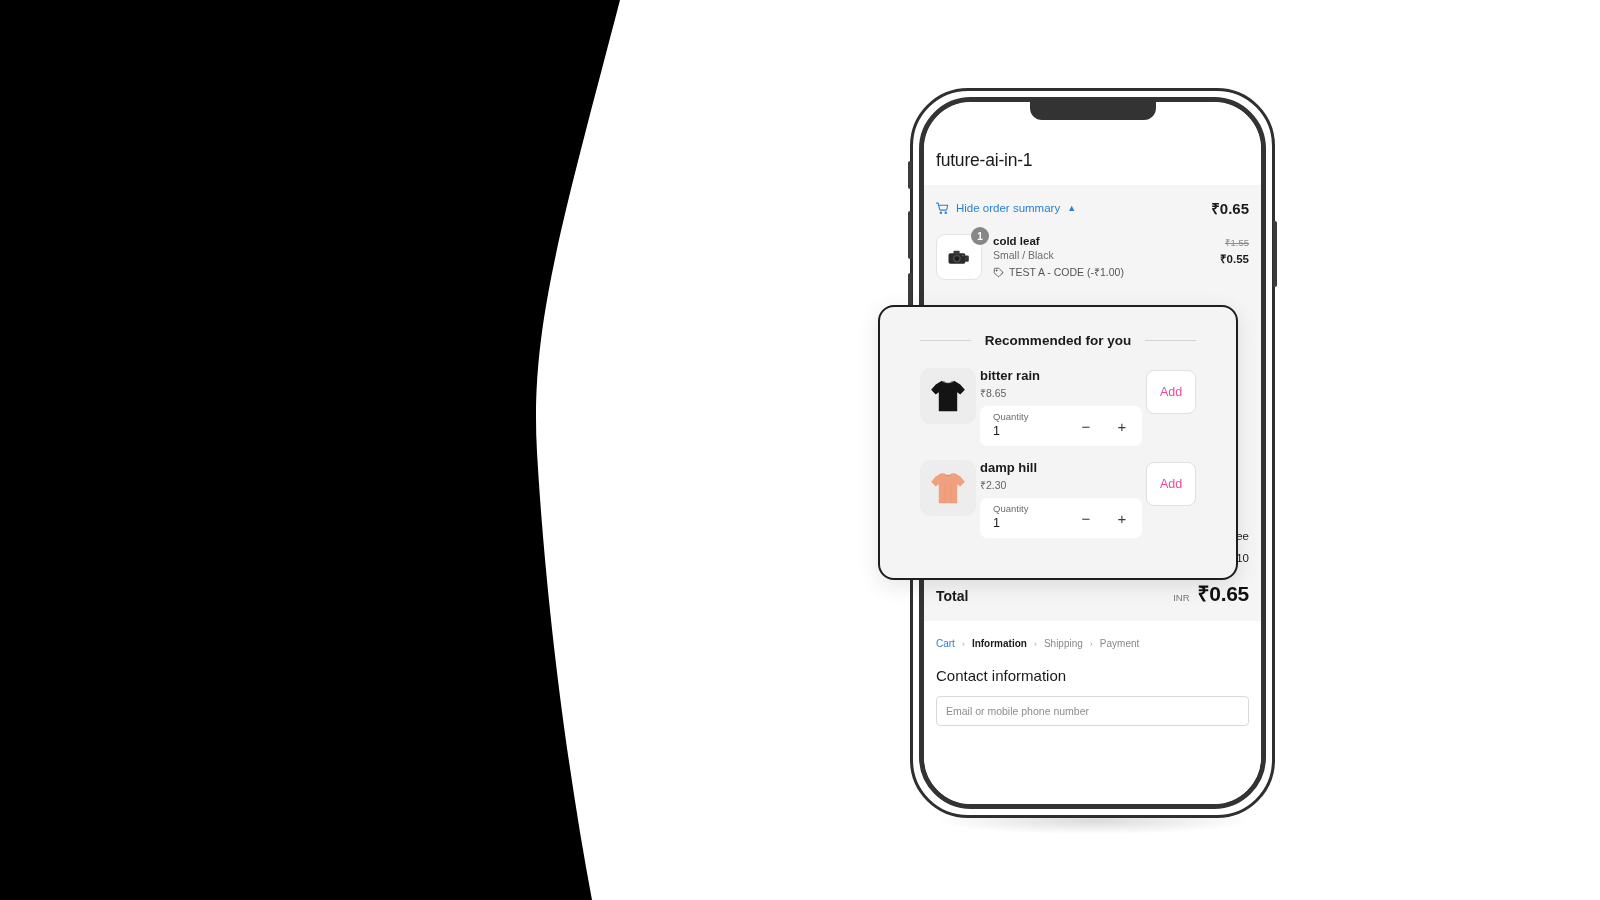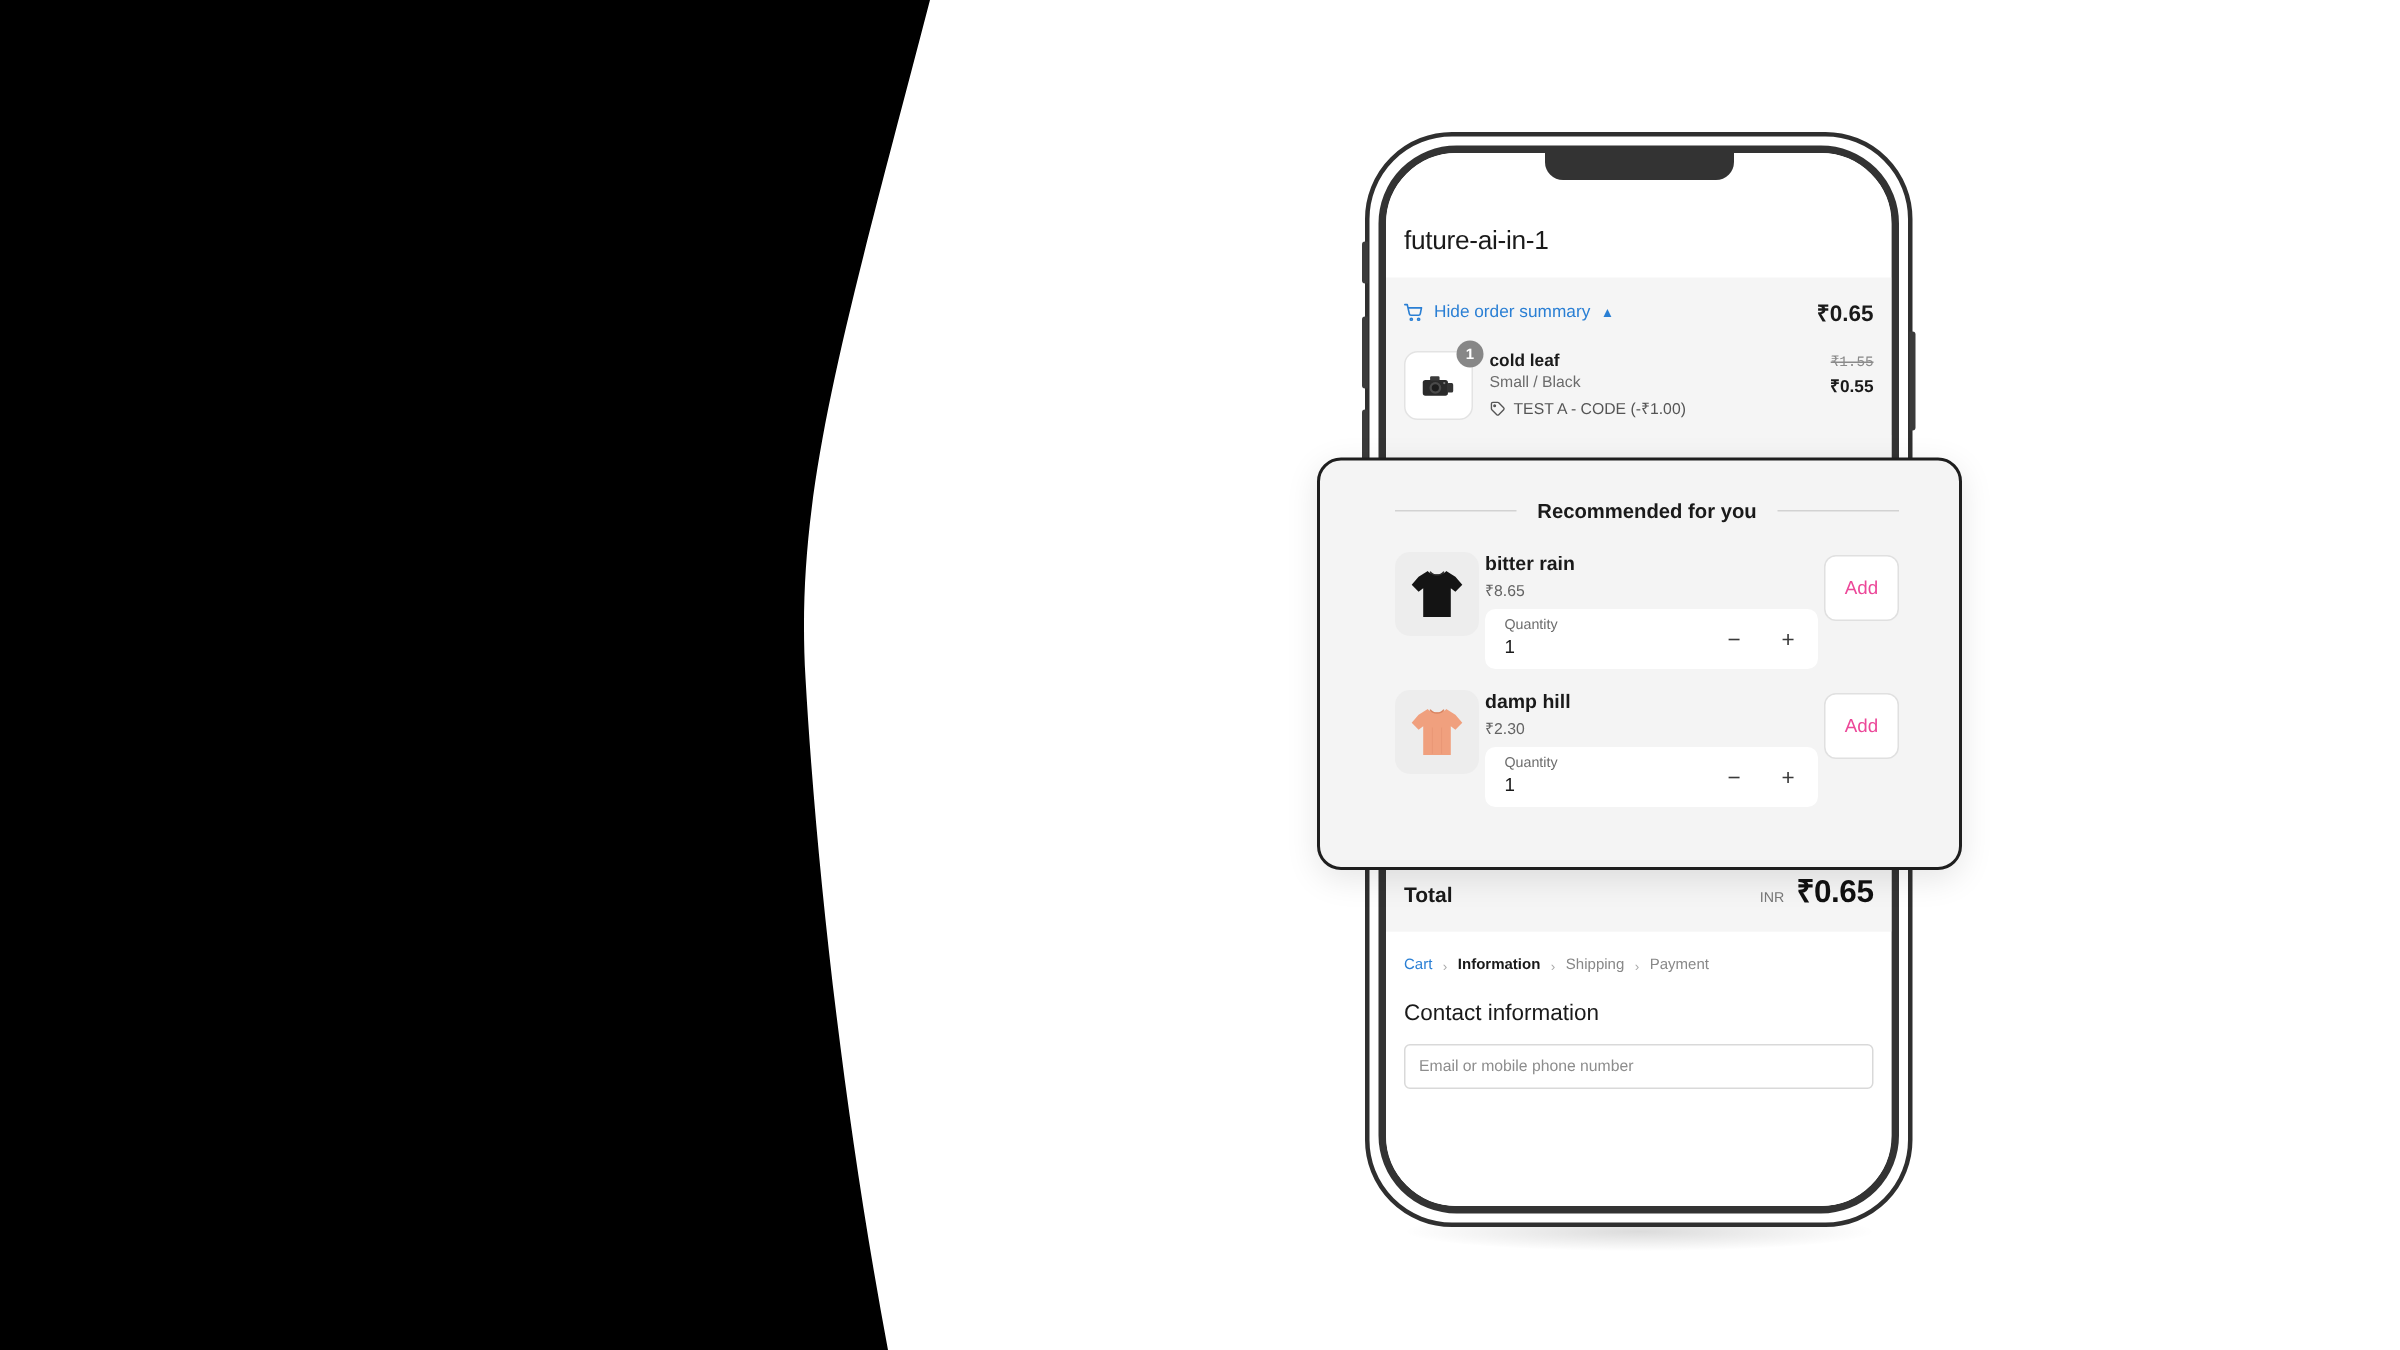--- a/index.html
+++ b/index.html
@@ -169,21 +169,21 @@
   }
   .li-info { flex: 1 1 auto; min-width: 0; padding-top: 1px; }
   .li-title { font-size: 11.5px; font-weight: 700; color: #1a1a1a; }
   .li-variant { font-size: 10.5px; color: #6b6b6b; margin-top: 2px; }
   .li-discount {
     font-size: 10.5px; color: #555; margin-top: 4px;
     display: flex; align-items: center; gap: 5px;
   }
   .tag-icon { width: 11px; height: 11px; display:block; }
   .li-prices { text-align: right; flex: 0 0 auto; padding-top: 2px; }
-  .li-strike { font-size: 9.5px; color: #8a8a8a; text-decoration: line-through; font-family: Liberation Mono, monospace; }
+  .li-strike { font-size: 9.5px; color: #8a8a8a; text-decoration: line-through; }
   .li-price { font-size: 11.5px; font-weight: 700; color: #1a1a1a; margin-top: 2px; }
 
   #summary-mid-spacer { height: 236px; background: #f5f5f5; margin: 0 -12px; }
 
   #totals { background: #f5f5f5; margin: 0 -12px; padding: 0 12px 14px 12px; }
   .total-row {
     display: flex; justify-content: space-between; align-items: center;
     padding: 4px 0;
   }
   .tr-label { font-size: 11.5px; color: #1a1a1a; display:flex; align-items:center; gap:5px; }
@@ -217,27 +217,27 @@
     color: #8d8d8d;
     font-size: 10.5px;
     padding: 0 9px;
     display: flex; align-items: center;
   }
 
   
   #reco-card {
     position: absolute;
     left: 878px; top: 305px;
-    width: 430px; height: 275px;
+    width: 360px; height: 275px;
     background: #f4f4f4;
     border: 2.5px solid #1e1e1e;
     border-radius: 16px;
     z-index: 10;
     box-shadow: 0 6px 22px rgba(0,0,0,0.10);
-    padding: 26px 40px 0 50px;
+    padding: 26px 40px 0 40px;
   }
   #reco-header {
     display: flex; align-items: center; gap: 14px;
     margin-bottom: 20px;
   }
   #reco-header .rule { flex: 1 1 auto; height: 1px; background: #d2d2d2; }
   #reco-title { font-size: 13.5px; font-weight: 700; color: #1a1a1a; white-space: nowrap; }
 
   .reco-item {
     display: flex; align-items: flex-start; gap: 4px;

